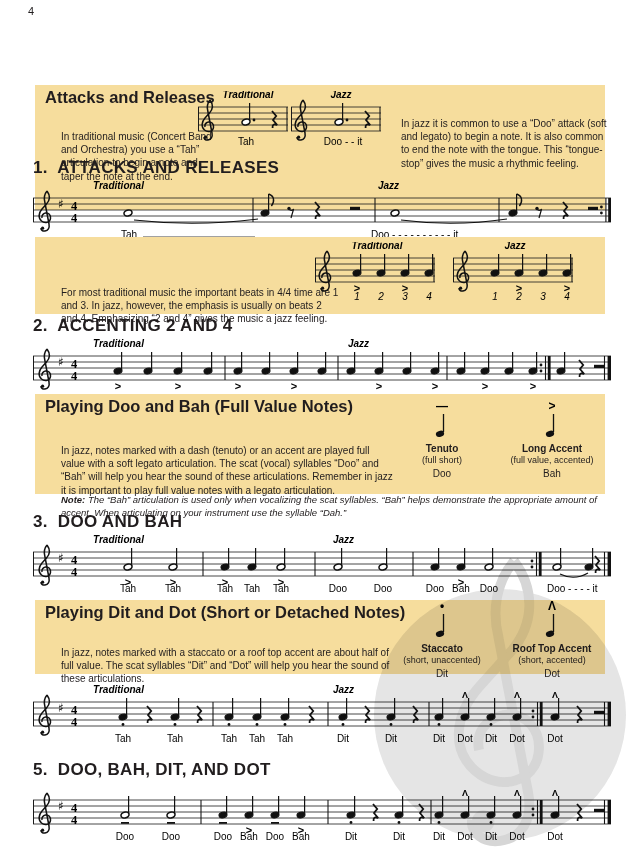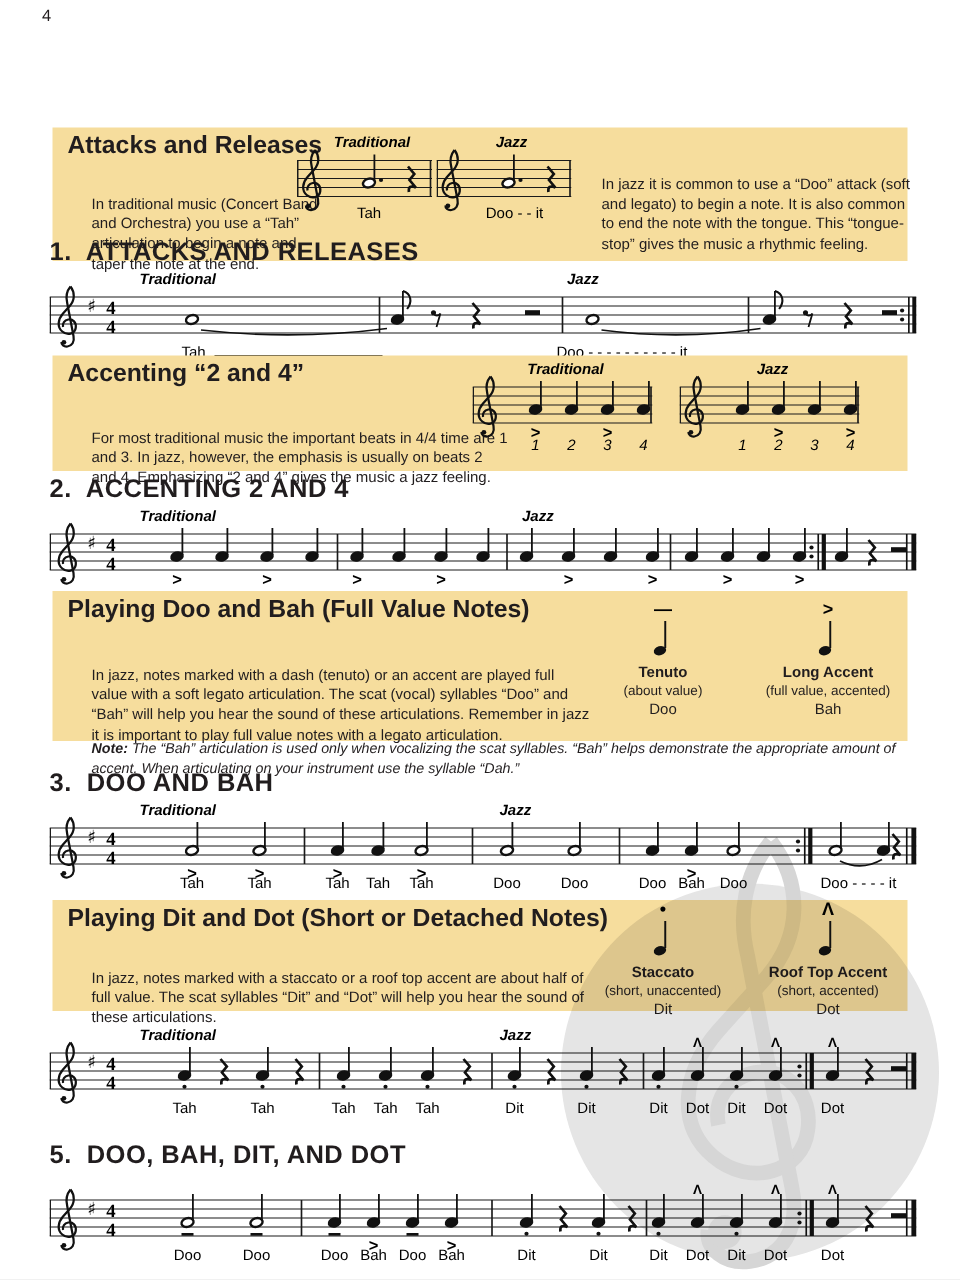--- a/index.html
+++ b/index.html
@@ -6,21 +6,21 @@
   html,body{margin:0;padding:0;background:#e8e8e8;}
   .page{position:relative;width:640px;height:853px;background:#ffffff;overflow:hidden;
         font-family:"Liberation Sans",sans-serif;color:var(--ink);}
   .abs{position:absolute;}
   .page-num{left:28px;top:5px;font-size:11px;}
   .title-band{left:35px;top:32px;width:570px;height:41px;background:var(--y);}
   .title-band span{display:block;font-size:26px;font-weight:700;letter-spacing:.6px;line-height:41px;padding-left:13px;}
   .box{background:var(--y);}
   .box h2{position:absolute;left:10px;top:3px;margin:0;font-size:16.5px;font-weight:700;}
   .box p{position:absolute;margin:16px;font-size:10px;line-height:1.32;}
-  #box1{left:35px;top:85px;width:570px;height:89px;}
+  #box1{left:35px;top:85px;width:570px;height:125px;}
   #box1 .p-left{left:10px;top:29px;width:156px;}
   #box1 .p-right{left:350px;top:16px;width:212px;}
   #box1 .mini1{left:163px;top:6px;} #box1 .mini2{left:256px;top:6px;}
   #box2{left:35px;top:237px;width:570px;height:77px;}
   #box2 p{left:10px;top:33px;width:278px;}
   #box2 .mini1{left:280px;top:5px;} #box2 .mini2{left:418px;top:5px;}
   #box3{left:35px;top:394px;width:570px;height:100px;}
   #box3 p.main{left:10px;top:34px;width:335px;}
   #box3 .note{left:10px;top:84px;width:552px;font-size:9.5px;font-style:italic;}
   #box4{left:35px;top:600px;width:570px;height:74px;}
@@ -146,21 +146,20 @@
         <path d="M368,40 Q421,47 474,39" fill="none" stroke="#111" stroke-width="1.1"></path>
         <line x1="110" y1="57" x2="222" y2="57" stroke="#111" stroke-width="0.8"></line>
         <text x="60" y="9" class="mus-label" text-anchor="start">Traditional</text>
         <text x="345" y="9" class="mus-label" text-anchor="start">Jazz</text>
         <text x="88" y="58" class="mus-lyric" text-anchor="start">Tah</text>
         <text x="338" y="58" class="mus-lyric" text-anchor="start">Doo - - - - - - - - - - it</text>
       </svg>
   </section>
 
   <section class="abs box" id="box2">
-    <h2>Accenting “2 and 4”</h2>
     <p>For most traditional music the important beats in 4/4 time are 1 and 3.  In jazz, however, the emphasis is usually on beats 2 and 4.  Emphasizing “2 and 4” gives the music a jazz feeling.</p>
     <div class="mini mini1">
       <svg viewBox="0 0 120 62" width="120" height="62">
           <line x1="0" y1="16" x2="120" y2="16" stroke="#1a1a1a" stroke-width="0.8"></line>
           <line x1="0" y1="22" x2="120" y2="22" stroke="#1a1a1a" stroke-width="0.8"></line>
           <line x1="0" y1="28" x2="120" y2="28" stroke="#1a1a1a" stroke-width="0.8"></line>
           <line x1="0" y1="34" x2="120" y2="34" stroke="#1a1a1a" stroke-width="0.8"></line>
           <line x1="0" y1="40" x2="120" y2="40" stroke="#1a1a1a" stroke-width="0.8"></line>
           <line x1="0.5" y1="16" x2="0.5" y2="40" stroke="#1a1a1a" stroke-width="1"></line>
           <path d="M12,9 C15,13 15,18 11.5,22 L7,27 C3.5,31 3,36 6.5,39 C10,42 15,40.5 15.5,36.5 C16,33 13.5,30.5 10.5,31 C8,31.5 6.5,33.5 7,36" fill="none" stroke="#111" stroke-width="1.5"></path>
@@ -292,21 +291,21 @@
     <h2>Playing Doo and Bah (Full Value Notes)</h2>
     <p class="main">In jazz, notes marked with a dash (tenuto) or an accent are played full value with a soft legato articulation.  The scat (vocal) syllables “Doo” and “Bah” will help you hear the sound of these articulations.  Remember in jazz it is important to play full value notes with a legato articulation.</p>
     <p class="note"><b><span>Note:</span></b><span> The “Bah” articulation is used only when vocalizing the scat syllables. “Bah” helps demonstrate the appropriate amount of accent. When articulating on your instrument use the syllable “Dah.”</span></p>
     <div class="sym sym1">
       <svg width="34" height="44" viewBox="0 0 34 44">
         <text x="17" y="11" class="sym-artic">—</text>
         <line x1="18.5" y1="15" x2="18.5" y2="33" stroke="#111" stroke-width="1.3"></line>
         <ellipse cx="15" cy="34.8" rx="4.2" ry="3" fill="#111" transform="rotate(-16 15 34.8)"></ellipse>
       </svg>
       <div class="sym-name">Tenuto</div>
-      <div class="sym-sub">(about value)</div>
+      <div class="sym-sub">(full short)</div>
       <div class="sym-syl">Doo</div>
     </div>
     <div class="sym sym2">
       <svg width="34" height="44" viewBox="0 0 34 44">
         <text x="17" y="11" class="sym-artic">&gt;</text>
         <line x1="18.5" y1="15" x2="18.5" y2="33" stroke="#111" stroke-width="1.3"></line>
         <ellipse cx="15" cy="34.8" rx="4.2" ry="3" fill="#111" transform="rotate(-16 15 34.8)"></ellipse>
       </svg>
       <div class="sym-name">Long Accent</div>
       <div class="sym-sub">(full value, accented)</div>

